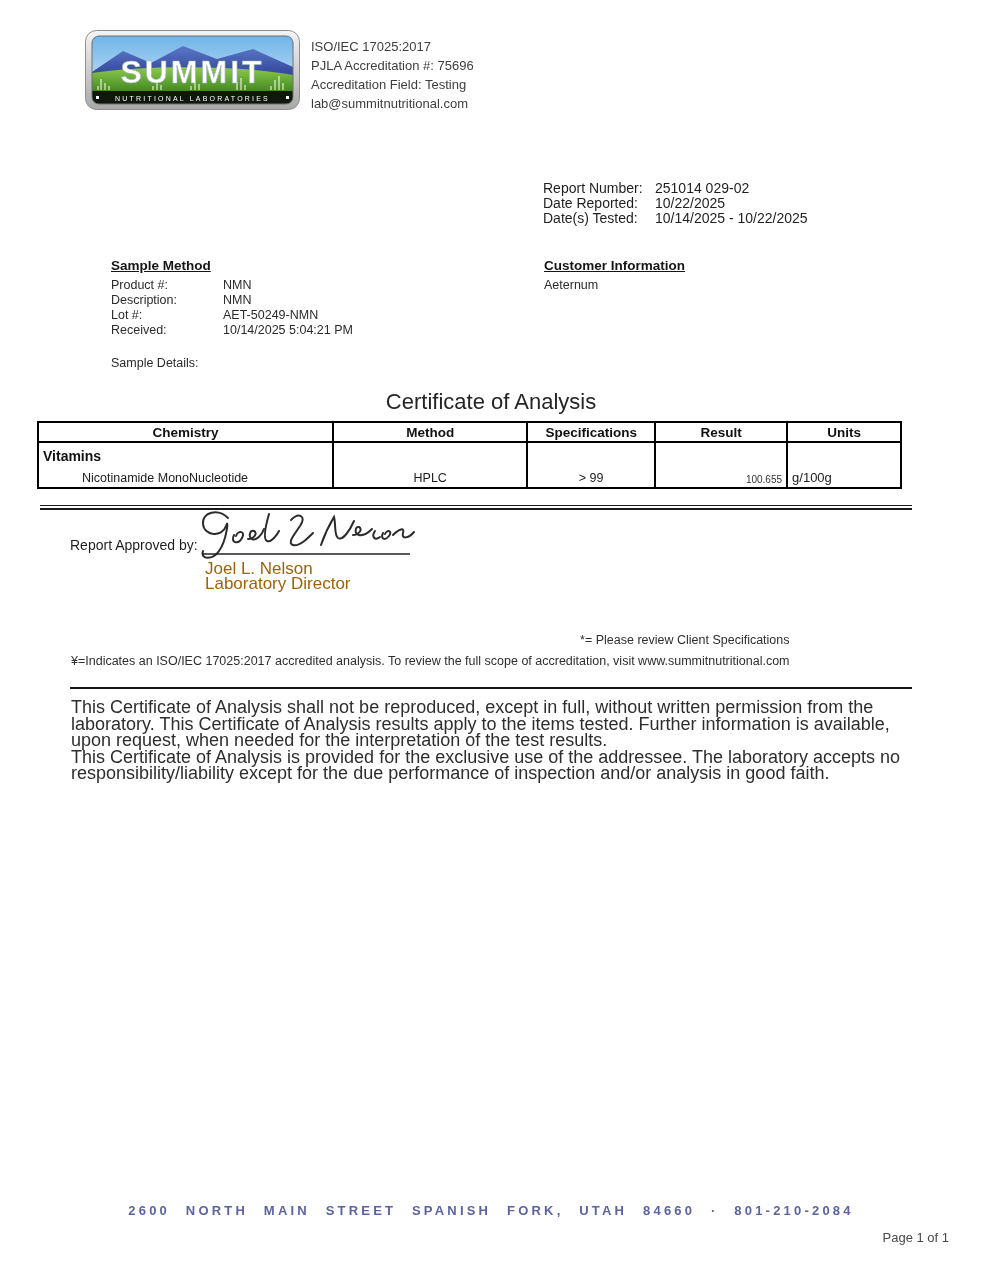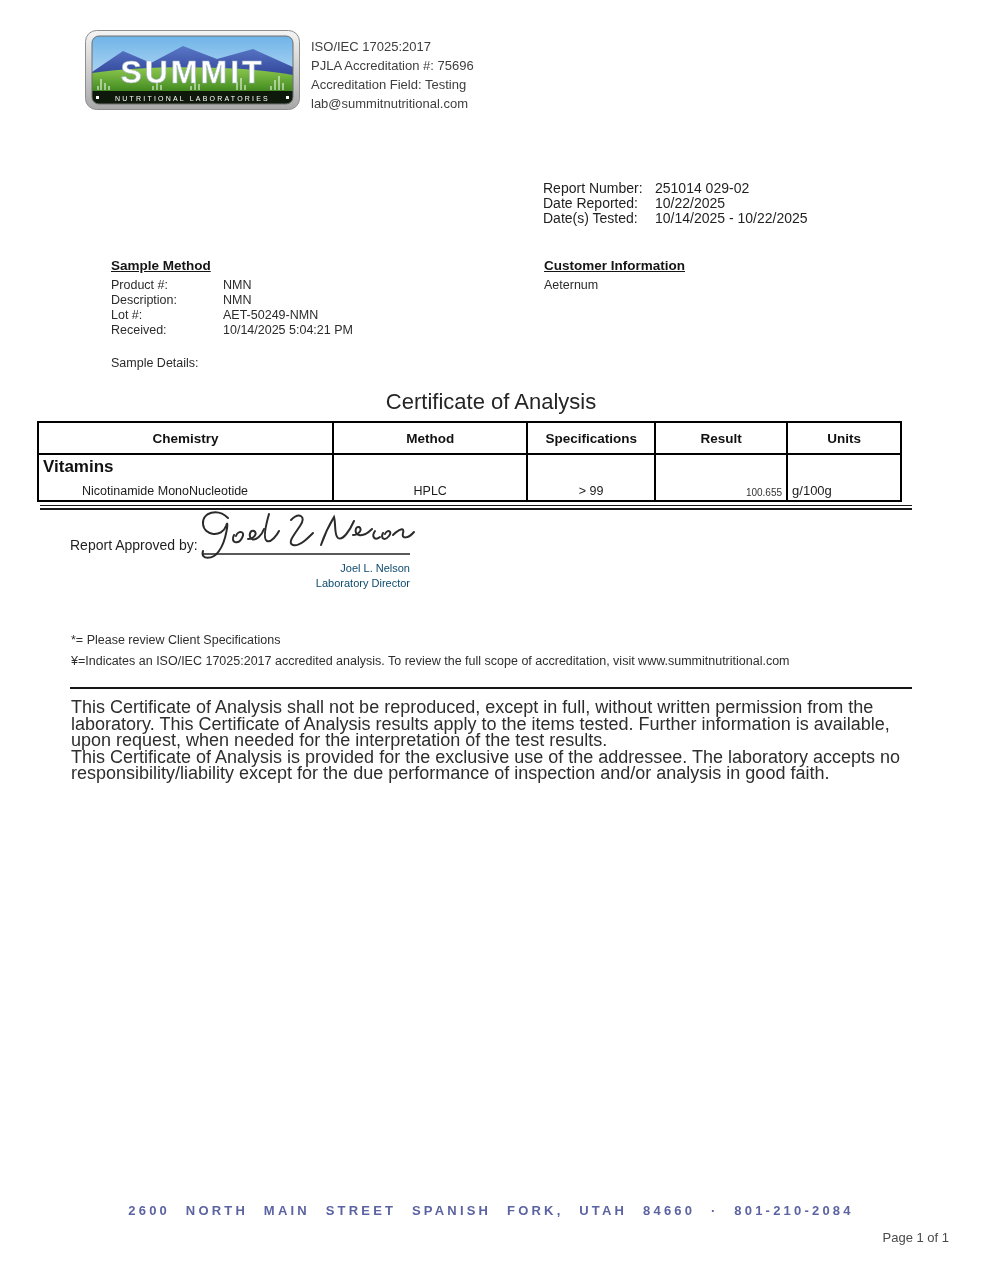--- a/index.html
+++ b/index.html
@@ -28,39 +28,39 @@
   .customer-info .val{margin-top:2px;line-height:15px;}
   
   .cert-title{position:absolute;left:0;top:389px;width:100%;text-align:center;font-size:22px;color:#252525;}
   table.coa{
     position:absolute;left:37px;top:421px;width:865px;
     border-collapse:collapse;table-layout:fixed;
     font-size:12.5px;color:#1c1c1c;
   }
   table.coa th{
     border:2px solid #000;font-size:13.5px;font-weight:bold;
-    text-align:center;padding:6px 4px;height:18px;color:#111;
+    text-align:center;padding:0 4px;height:18px;color:#111;
   }
   table.coa td{border:2px solid #000;height:40px;padding:2px 4px;vertical-align:bottom;}
   td.cell-chem{vertical-align:top;}
-  .chem-group{font-weight:bold;font-size:17px;color:#111;}
+  .chem-group{font-weight:bold;font-size:14px;color:#111;}
   .chem-name{margin-top:7px;font-size:12.5px;margin-left:39px;}
   td.cell-method,td.cell-specs{text-align:center;}
   td.cell-result{text-align:right;font-size:10px;color:#333;}
   td.cell-units{text-align:left;font-size:13px;}
   
   .rule-1{position:absolute;left:40px;top:505px;width:872px;height:2px;border-top:1px solid #1a1a1a;border-bottom:2px solid #1a1a1a;}
   .rule-2{position:absolute;left:70px;top:687px;width:842px;height:0;border-bottom:2.5px solid #161616;}
   
   .approval-label{position:absolute;left:70px;top:537px;font-size:14px;color:#1f1f1f;}
   .signature-svg{position:absolute;left:192px;top:504px;}
-  .approval-names{position:absolute;left:205px;top:561px;width:205px;text-align:right;font-size:11px;line-height:15px;color:#0c4a6e;}
+  .approval-names{position:absolute;left:205px;top:561px;width:205px;text-align:left;font-size:17px;line-height:15px;color:#a16207;}
   
   .footnotes{position:absolute;left:71px;top:633px;font-size:12.5px;color:#2e2e2e;}
-  .footnotes div{margin-bottom:6.5px;}
+  .footnotes div{margin-bottom:6.5px;text-align:right;}
   
   .disclaimer{position:absolute;left:71px;top:699px;width:848px;font-size:18px;line-height:16.5px;color:#2e2e2e;}
   .disclaimer p{margin:0;}
   
   .footer-address{
     position:absolute;left:0;top:1203px;width:100%;text-align:center;
     color:#5b63a2;font-weight:bold;font-size:13px;
     letter-spacing:3.2px;word-spacing:9px;
   }
   .footer-page{position:absolute;right:33px;top:1230px;font-size:13px;color:#4a4a4a;}

